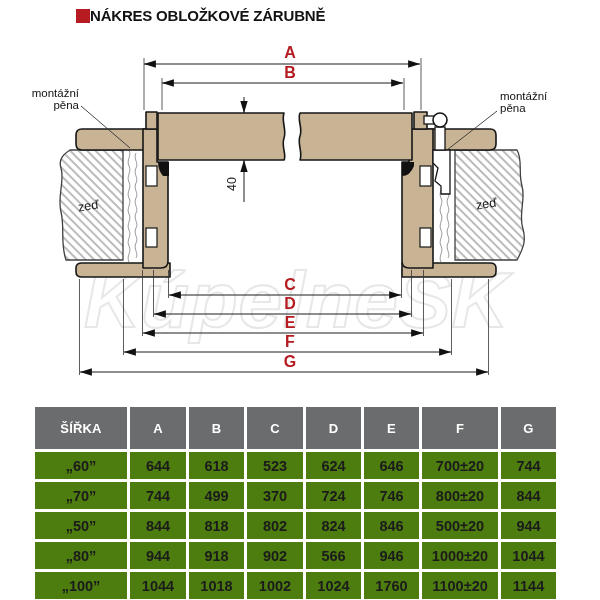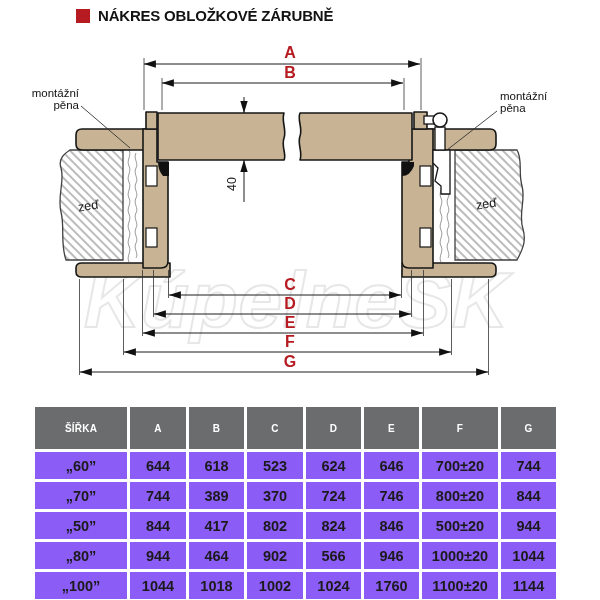--- a/index.html
+++ b/index.html
@@ -1,29 +1,29 @@
 <!DOCTYPE html>
 <html><head>
 <meta charset="utf-8">
 <style>
   html,body{margin:0;padding:0;background:#fff;}
   .page{position:relative;width:600px;height:600px;background:#fff;overflow:hidden;
         font-family:"Liberation Sans",sans-serif;}
   
-  .title-row{position:absolute;left:76px;top:7px;display:flex;align-items:center;gap:8px;}
+  .title-row{position:absolute;left:76px;top:7px;display:flex;align-items:center;gap:0;}
   .title-bullet{width:14px;height:14px;background:#b51b20;flex:0 0 auto;}
   .title-text{font-size:15px;font-weight:bold;letter-spacing:-0.2px;color:#121212;white-space:nowrap;}
   
   .diagram-svg{position:absolute;left:0;top:0;}
   
   .dims-table{position:absolute;left:32px;top:404px;border-collapse:separate;border-spacing:3px;
               table-layout:fixed;}
-  .dims-table th{background:#6b6c6e;color:#fff;font-size:10px;font-weight:bold;height:40px;
+  .dims-table th{background:#6b6c6e;color:#fff;font-size:13px;font-weight:bold;height:40px;
                  text-align:center;vertical-align:middle;letter-spacing:0.2px;}
-  .dims-table td{background:#8b5cf6;color:#1b1b1b;font-size:14.5px;font-weight:bold;height:25px;
+  .dims-table td{background:#4d7c0f;color:#1b1b1b;font-size:14.5px;font-weight:bold;height:25px;
                  text-align:center;vertical-align:middle;}
 </style>
 </head>
 <body>
 
 <div class="page">
 
   <div class="title-row">
     <span class="title-bullet"></span>
     <span class="title-text">NÁKRES OBLOŽKOVÉ ZÁRUBNĚ</span>
@@ -175,41 +175,41 @@
         <td>618</td>
         <td>523</td>
         <td>624</td>
         <td>646</td>
         <td>700±20</td>
         <td>744</td>
       </tr>
       <tr>
         <td>„70”</td>
         <td>744</td>
-        <td>389</td>
+        <td>499</td>
         <td>370</td>
         <td>724</td>
         <td>746</td>
         <td>800±20</td>
         <td>844</td>
       </tr>
       <tr>
         <td>„50”</td>
         <td>844</td>
-        <td>417</td>
+        <td>818</td>
         <td>802</td>
         <td>824</td>
         <td>846</td>
         <td>500±20</td>
         <td>944</td>
       </tr>
       <tr>
         <td>„80”</td>
         <td>944</td>
-        <td>464</td>
+        <td>918</td>
         <td>902</td>
         <td>566</td>
         <td>946</td>
         <td>1000±20</td>
         <td>1044</td>
       </tr>
       <tr>
         <td>„100”</td>
         <td>1044</td>
         <td>1018</td>

